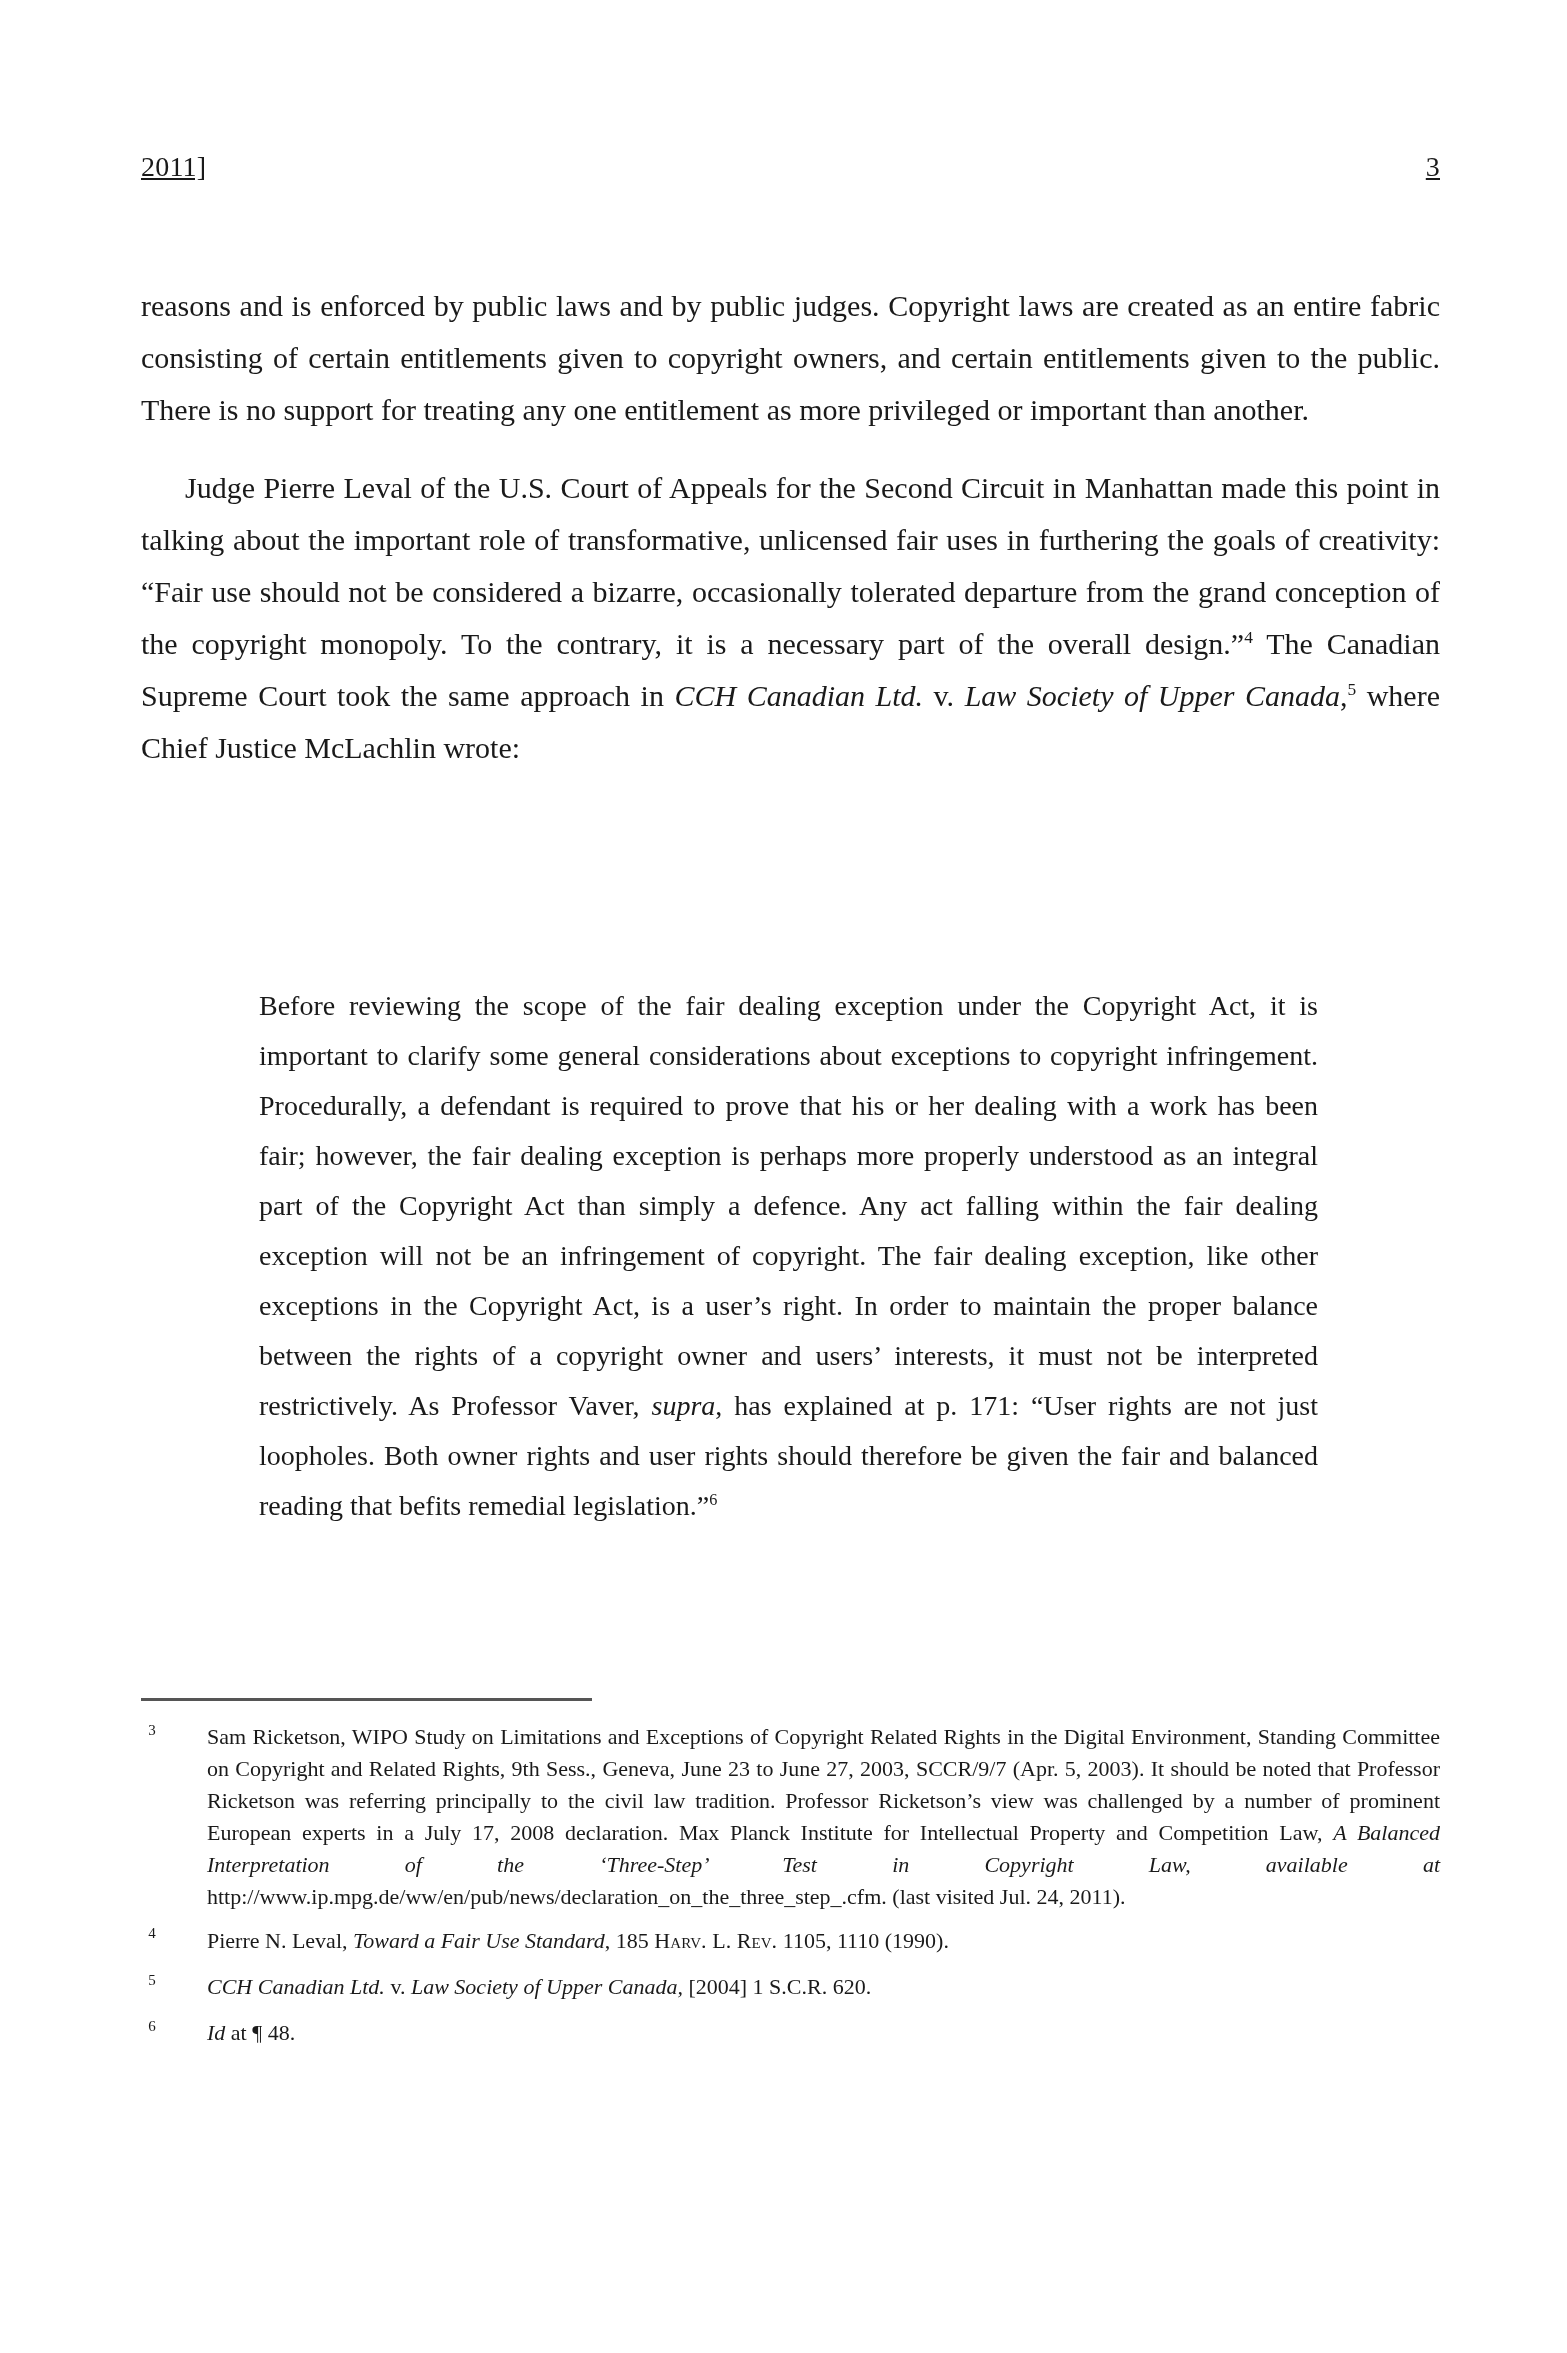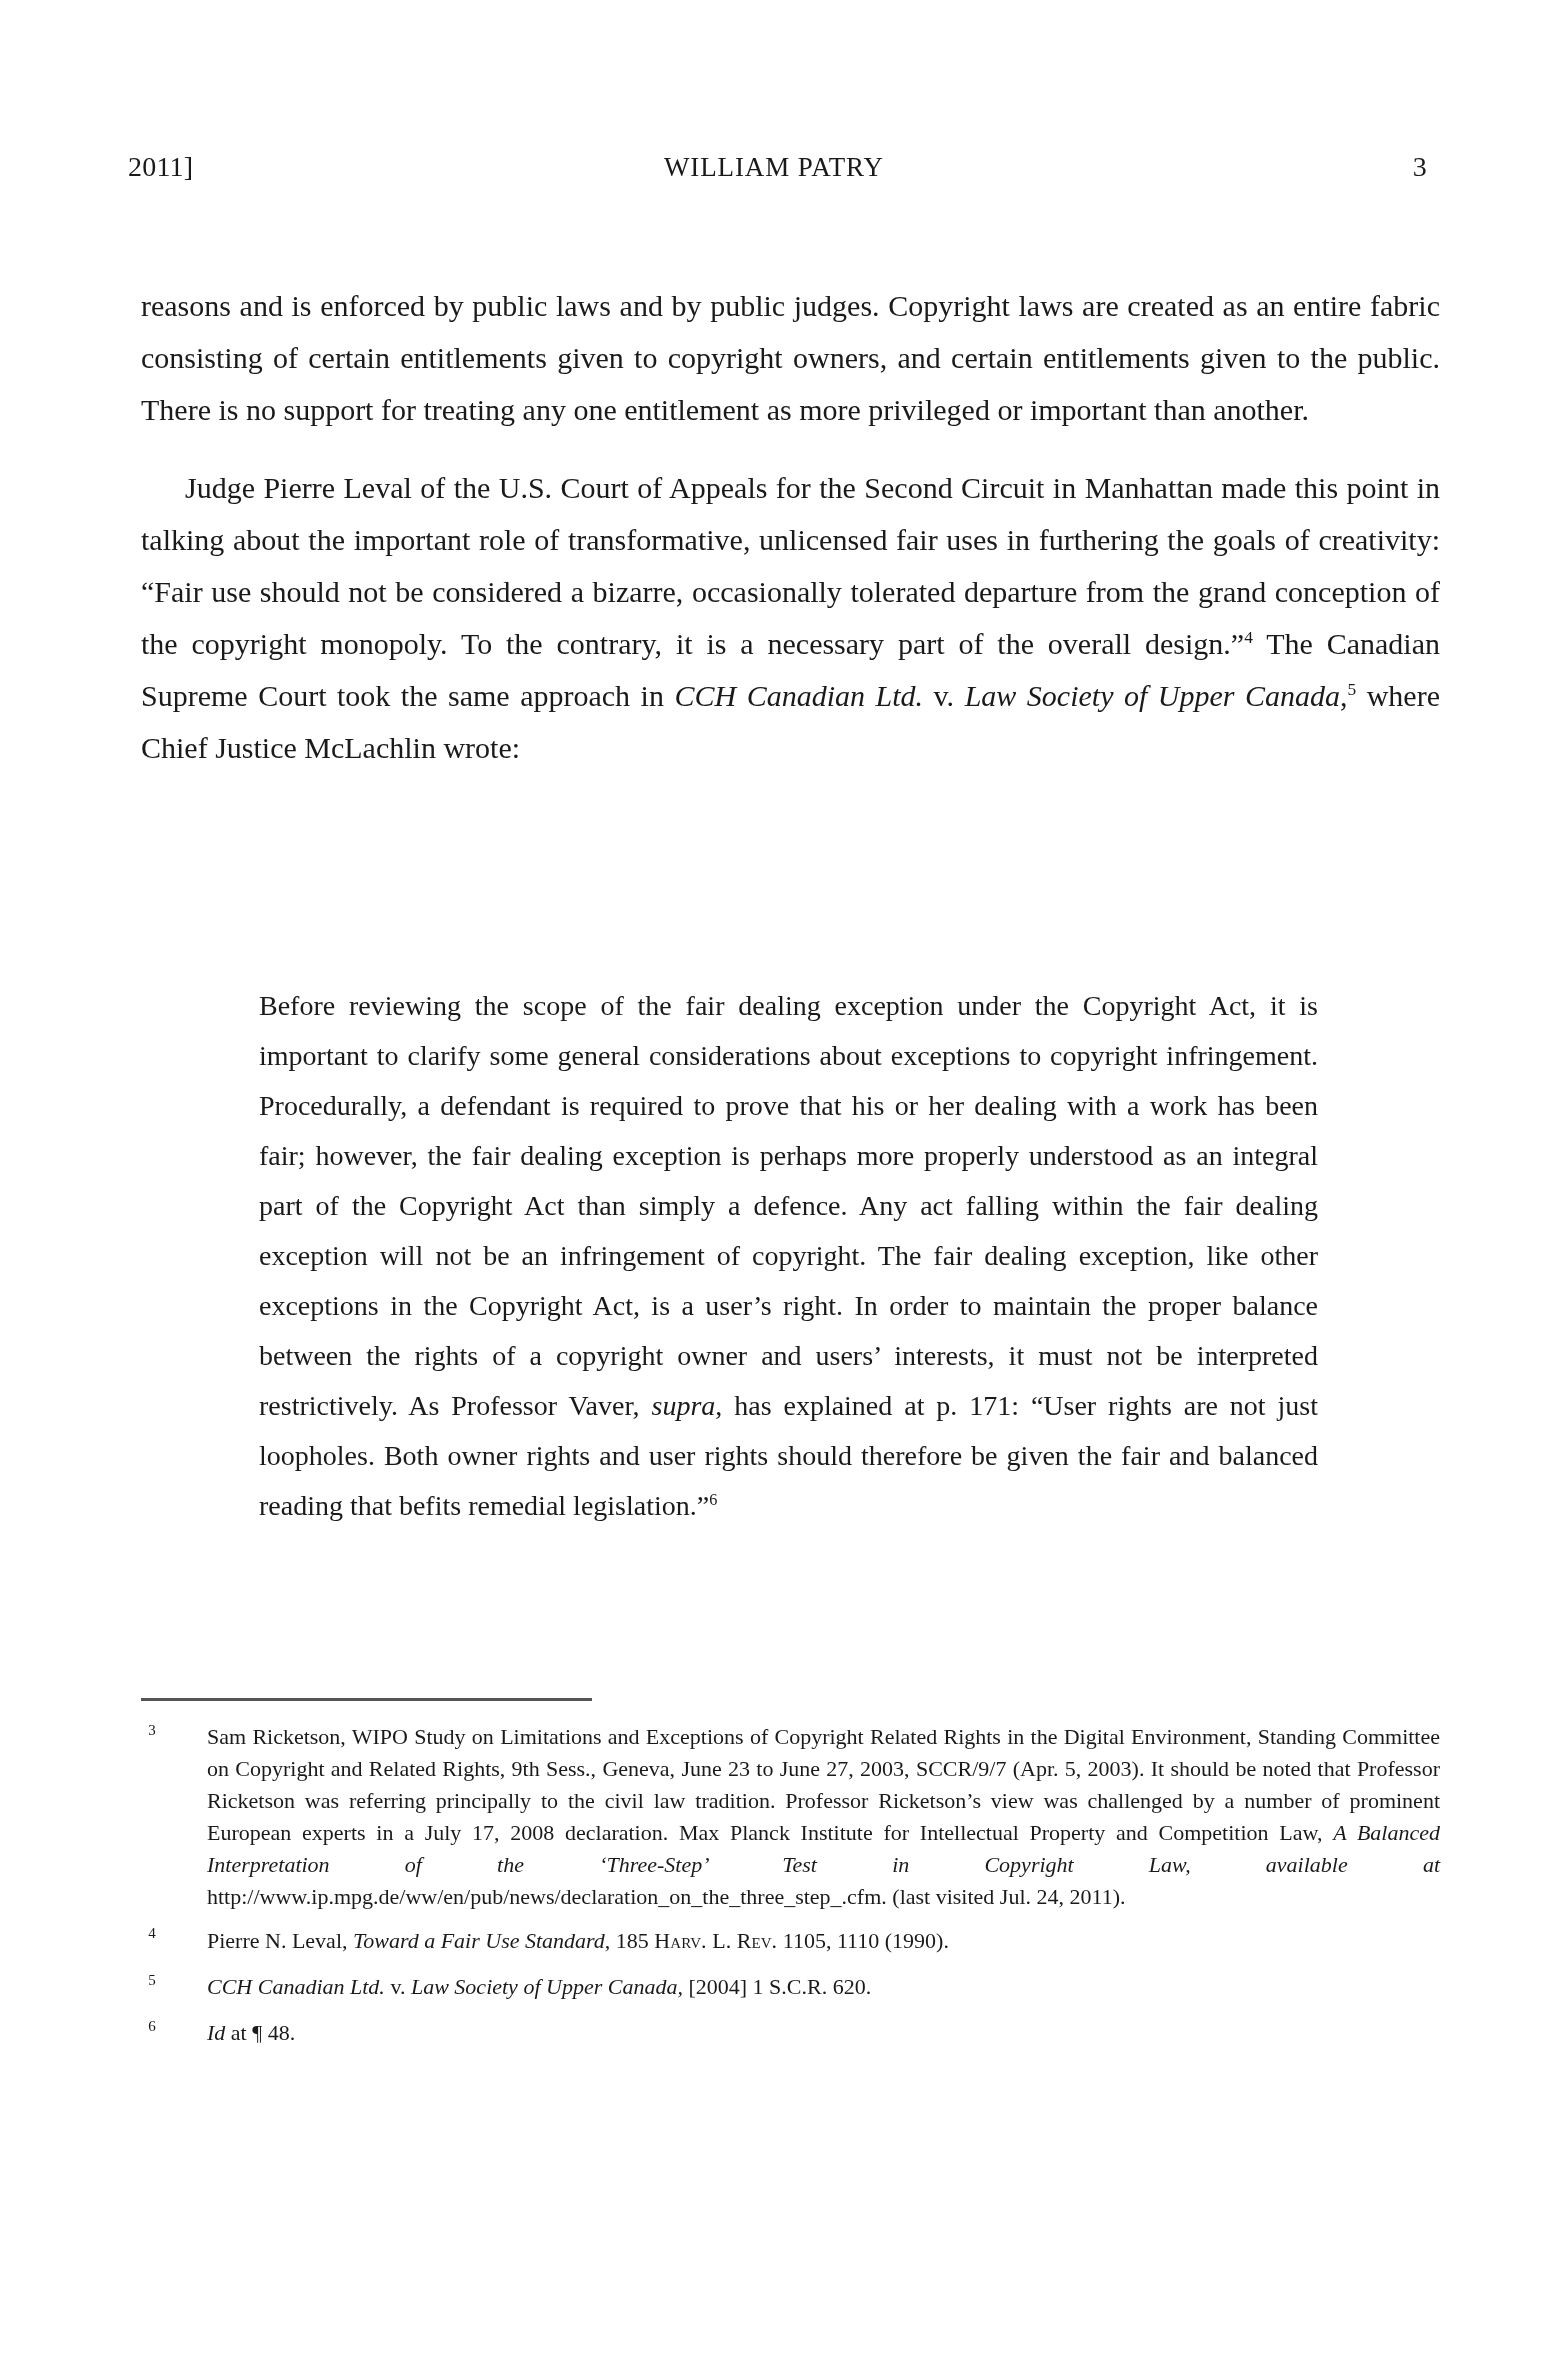--- a/index.html
+++ b/index.html
@@ -17,28 +17,29 @@
     width: 1568px;
     height: 2354px;
     background: #ffffff;
     box-sizing: border-box;
     overflow: hidden;
   }
 
   
   .running-head {
     position: absolute;
-    left: 128px;
+    left: 141px;
     top: 151px;
     width: 1299px;
     display: flex;
     align-items: flex-end;
     justify-content: space-between;
     font-size: 28px;
     letter-spacing: 0.2px;
+    text-decoration: underline;
   }
   .running-head .rh-center {
     flex: 1;
     text-align: center;
     font-size: 27px;
     letter-spacing: 0.9px;
     margin-left: -7.2px;
   }
   .running-head .rh-left { min-width: 86px; text-align: left; }
   .running-head .rh-right { min-width: 86px; text-align: right; }
@@ -123,21 +124,20 @@
     letter-spacing: 0.1px;
   }
 </style>
 </head>
 <body>
 
 <div class="page">
 
   <div class="running-head">
     <span class="rh-left">2011]</span>
-    <span class="rh-center">WILLIAM PATRY</span>
     <span class="rh-right">3</span>
   </div>
 
   <div class="body-block">
 
     <p class="body first"><span>reasons and is enforced by public laws and by public judges. Copyright laws are created as an entire fabric consisting of certain entitlements given to copyright owners, and certain entitlements given to the public. There is no support for treating any one entitlement as more privileged or important than another.</span></p>
 
     <p class="body indent"><span>Judge Pierre Leval of the U.S. Court of Appeals for the Second Circuit in Manhattan made this point in talking about the important role of transformative, unlicensed fair uses in furthering the goals of creativity: “Fair use should not be considered a bizarre, occasionally tolerated departure from the grand conception of the copyright monopoly. To the contrary, it is a necessary part of the overall design.”</span><sup class="ref">4</sup><span> The Canadian Supreme Court took the same approach in </span><i>CCH Canadian Ltd.</i><span> v. </span><i>Law Society of Upper Canada</i><span>,</span><sup class="ref">5</sup><span> where Chief Justice McLachlin wrote:</span></p>
 
   </div>

